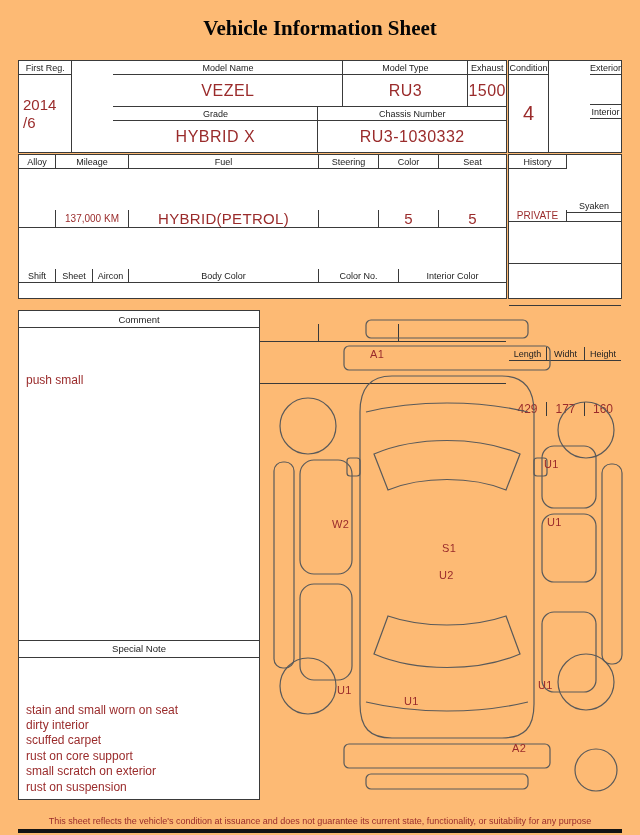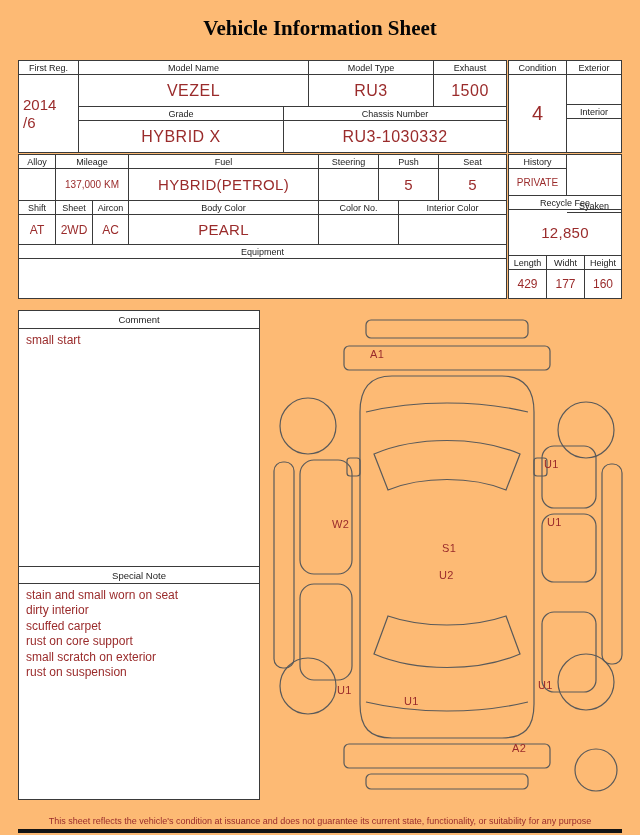--- a/index.html
+++ b/index.html
@@ -1,19 +1,19 @@
 <!DOCTYPE html>
 <html><head>
 <meta charset="utf-8">
 <style>
   * { margin:0; padding:0; box-sizing:border-box; }
   html,body { background:#fff; }
   body { font-family:"Liberation Sans", sans-serif; color:#111; }
   .sheet { position:relative; width:640px; height:835px; background:#fdba74; overflow:hidden; }
-  .abs { position:absolute; }
+  .abs { position:absolute;gap:41px; }
   .box { border:1px solid #3a3a3a; background:#fff; }
   .row { display:flex; }
   .colflex { display:flex; flex-direction:column; }
   .br { border-right:1px solid #3a3a3a; }
   .bb { border-bottom:1px solid #3a3a3a; }
   .bt { border-top:1px solid #3a3a3a; }
   .hdr { font-size:9px; color:#222; display:flex; align-items:center; justify-content:center;
          height:14px; white-space:nowrap; overflow:hidden; }
   .val { color:#9a2b2b; display:flex; align-items:center; justify-content:center; overflow:hidden; }
   .v20 { font-size:20px; }
@@ -80,21 +80,21 @@
       <div class="val" style="flex:1;"></div>
     </div>
   </div>
 
   <div class="abs box colflex" style="left:18px;top:154px;width:489px;height:145px;">
     <div class="row" style="height:14px;">
       <div class="hdr br bb" style="width:37px;">Alloy</div>
       <div class="hdr br bb" style="width:73px;">Mileage</div>
       <div class="hdr br bb" style="width:190px;">Fuel</div>
       <div class="hdr br bb" style="width:60px;">Steering</div>
-      <div class="hdr br bb" style="width:60px;">Push</div>
+      <div class="hdr br bb" style="width:60px;">Color</div>
       <div class="hdr bb" style="flex:1;">Seat</div>
     </div>
     <div class="row" style="height:32px;">
       <div class="val br bb" style="width:37px;"></div>
       <div class="val v10 br bb" style="width:73px;">137,000 KM</div>
       <div class="val v15 br bb" style="width:190px;">HYBRID(PETROL)</div>
       <div class="val br bb" style="width:60px;"></div>
       <div class="val v15 br bb" style="width:60px;">5</div>
       <div class="val v15 bb" style="flex:1;">5</div>
     </div>
@@ -135,21 +135,21 @@
     </div>
     <div class="row" style="flex:1;">
       <div class="val v12 br" style="width:38px;">429</div>
       <div class="val v12 br" style="width:38px;">177</div>
       <div class="val v12" style="flex:1;">160</div>
     </div>
   </div>
 
   <div class="abs box colflex" style="left:18px;top:310px;width:242px;height:490px;">
     <div class="hdr bb" style="height:18px;font-size:9.5px;">Comment</div>
-    <div class="note" style="height:237px;">small start</div>
+    <div class="note" style="height:237px;">push small</div>
     <div class="hdr bt bb" style="height:18px;font-size:9.5px;">Special Note</div>
     <div class="note" style="flex:1;">
       <div>stain and small worn on seat</div>
       <div>dirty interior</div>
       <div>scuffed carpet</div>
       <div>rust on core support</div>
       <div>small scratch on exterior</div>
       <div>rust on suspension</div>
     </div>
   </div>

